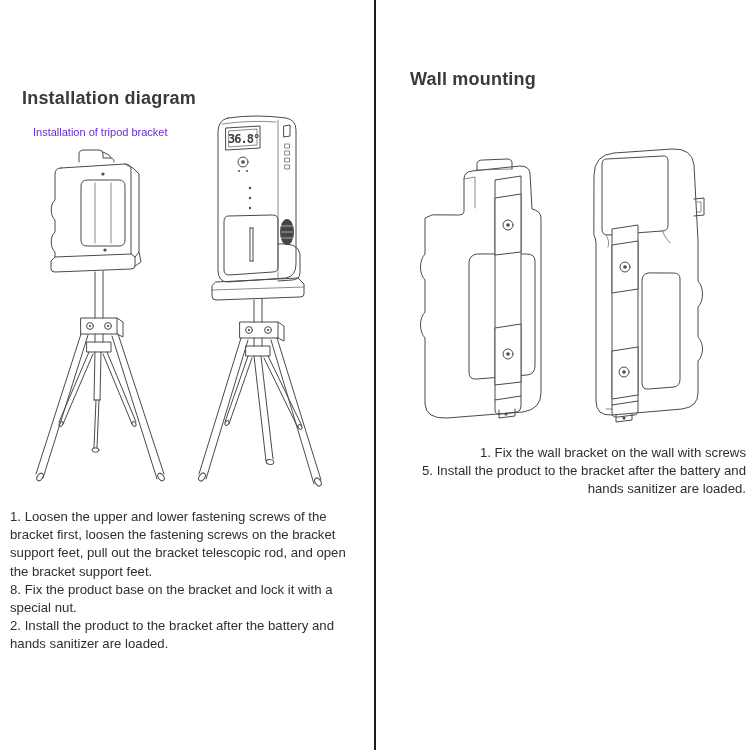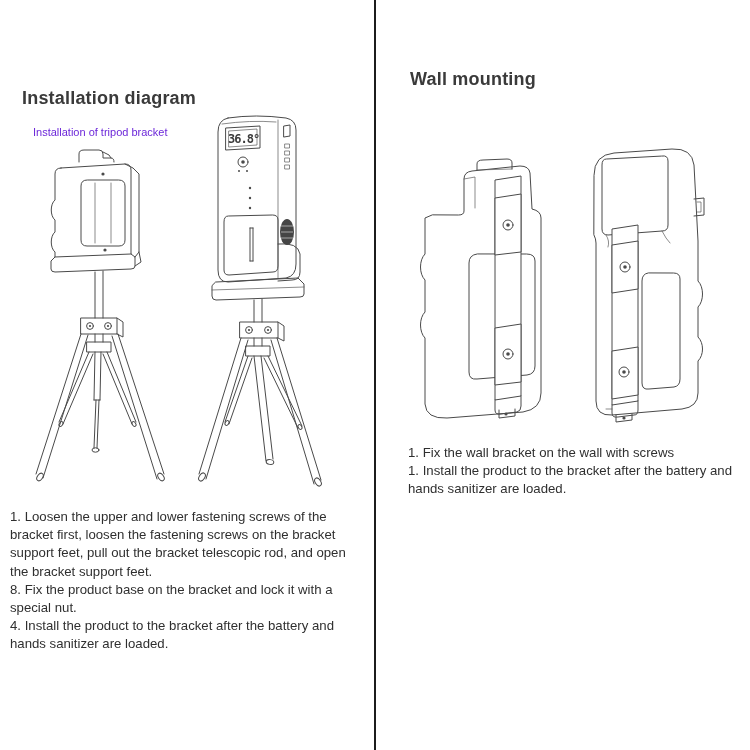--- a/index.html
+++ b/index.html
@@ -11,21 +11,21 @@
   .title{
     position:absolute;font-size:18px;font-weight:700;color:#3a3a3a;
     letter-spacing:0.2px;margin:0;
   }
   .title-left{left:22px;top:88px;}
   .title-right{left:410px;top:69px;}
   .subtitle{position:absolute;left:33px;top:126px;font-size:11px;color:#6d28d9;}
   .steps{position:absolute;font-size:13.2px;line-height:18.2px;color:#2f2f2f;}
   .steps p{margin:0;}
   .steps-left{left:10px;top:508px;width:350px;}
-  .steps-right{left:408px;top:444px;width:338px;}
+  .steps-right{left:408px;top:444px;width:338px;text-align:right;}
   svg{position:absolute;overflow:visible;}
   .line{fill:none;stroke:#4a4a4a;stroke-width:1;stroke-linejoin:round;stroke-linecap:round;}
   .line-thin{fill:none;stroke:#5a5a5a;stroke-width:0.7;stroke-linejoin:round;stroke-linecap:round;}
   .fillwhite{fill:#ffffff;stroke:#4a4a4a;stroke-width:1;stroke-linejoin:round;}
   .dot{fill:#4a4a4a;stroke:none;}
   .dark{fill:#454545;stroke:none;}
   .knobline{stroke:#ffffff;stroke-width:0.8;opacity:0.65;fill:none;}
   .lcd{font-family:"DejaVu Sans Mono",monospace;font-weight:700;font-size:12px;
        fill:#3c3c3c;letter-spacing:-1px;}
 </style>
@@ -148,21 +148,21 @@
       <circle cx="60" cy="96" r="1.2"></circle>
       <circle cx="59" cy="218" r="1.1"></circle>
       <circle cx="78" cy="218" r="1.1"></circle>
     </g>
     <text class="lcd" x="38" y="31">36.8°</text>
   </svg>
 
   <div class="steps steps-left">
     <p>1. Loosen the upper and lower fastening screws of the bracket first, loosen the fastening screws on the bracket support feet, pull out the bracket telescopic rod, and open the bracket support feet.</p>
     <p>8. Fix the product base on the bracket and lock it with a special nut.</p>
-    <p>4. Install the product to the bracket after the battery and hands sanitizer are loaded.</p>
+    <p>2. Install the product to the bracket after the battery and hands sanitizer are loaded.</p>
   </div>
 
   <h1 class="title title-right">Wall mounting</h1>
 
   <svg style="left:405px;top:158px;" width="150" height="280" viewBox="0 0 150 280">
     <g class="line">
 
       <path d="M27 57 L20 60 L20 96 C14 102 14 116 20 122 L20 154 C14 160 14 174 20 180 L20 246 Q21 261 42 260 L118 254 Q136 251 136 235 L136 60 Q136 53 127 51 L125 15 Q124 8 115 8 L67 13 Q59 14 59 21 L59 53 Q59 57 54 57 Z"></path>
 
       <path d="M72 12 L72 6 Q72 2 78 2 L102 1 Q107 1 107 5 L107 11"></path>
@@ -218,16 +218,16 @@
     </g>
     <g class="dot">
       <circle cx="67" cy="124" r="1.8"></circle>
       <circle cx="66" cy="229" r="1.8"></circle>
       <circle cx="66" cy="275" r="1.6"></circle>
     </g>
   </svg>
 
   <div class="steps steps-right">
     <p>1. Fix the wall bracket on the wall with screws</p>
-    <p>1. Install the product to the bracket after the battery and hands sanitizer are loaded.</p>
+    <p>5. Install the product to the bracket after the battery and hands sanitizer are loaded.</p>
   </div>
 
 </div>
 
 </body></html>

